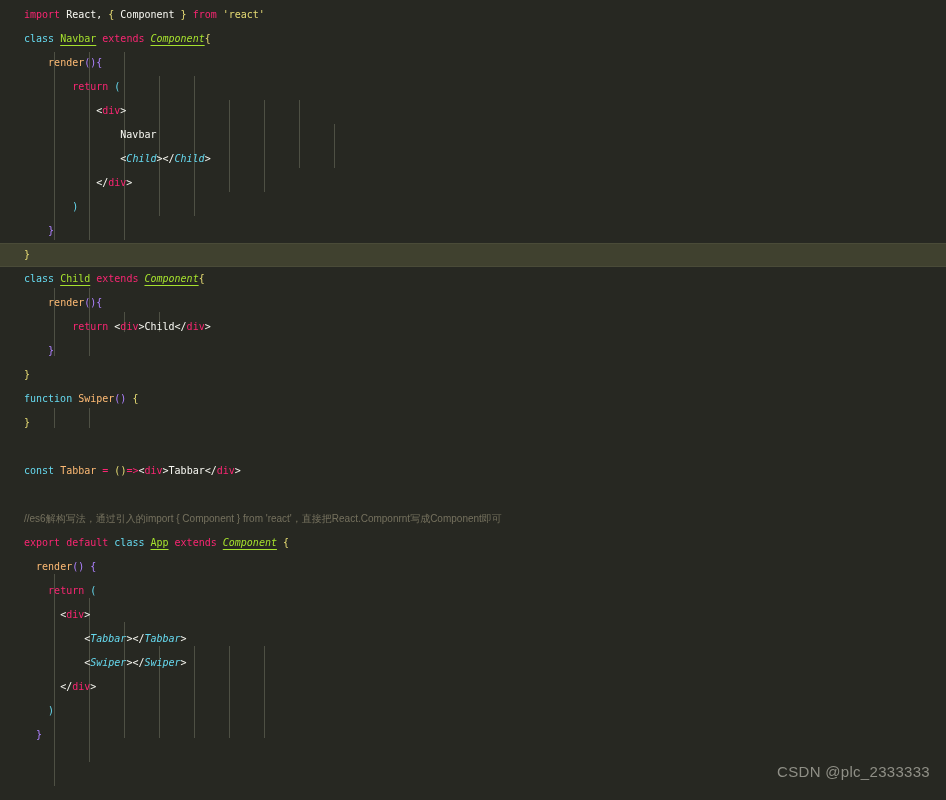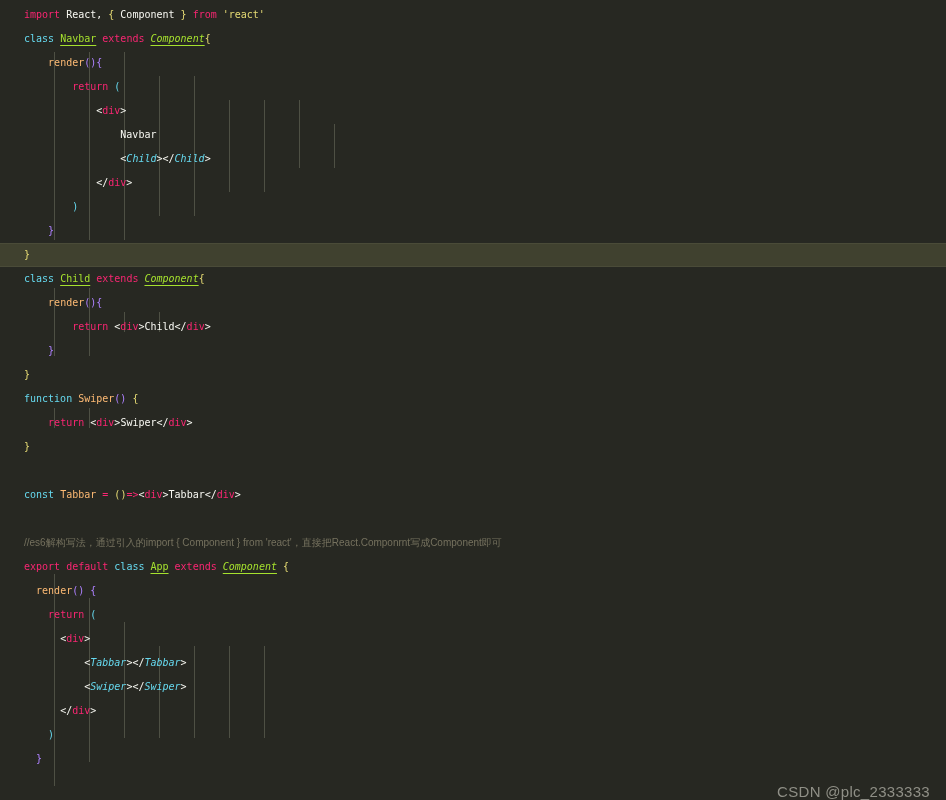--- a/index.html
+++ b/index.html
@@ -73,21 +73,21 @@
   .t-comp     { color: #66d9ef; font-style: italic; }
   .t-comment  { color: #75715e; }
   .t-op       { color: #f92672; }
   .t-text     { color: #f8f8f2; }
   .cjk {
     font-family: Liberation Sans, sans-serif;
   }
   #watermark {
     position: absolute;
     right: 16px;
-    bottom: 0;
+    bottom: 20px;
     z-index: 5;
     color: #8f8f86;
     font-family: "Liberation Sans", sans-serif;
     font-size: 15px;
     letter-spacing: 0.3px;
   }
 </style>
 </head>
 <body>
 
@@ -129,21 +129,20 @@
       <div class="line"><span class="t-plain">            </span><span class="t-bracket">&lt;/</span><span class="t-tag">div</span><span class="t-bracket">&gt;</span></div>
       <div class="line"><span class="t-plain">        </span><span class="t-punct-b">)</span></div>
       <div class="line"><span class="t-plain">    </span><span class="t-paren">}</span></div>
       <div class="line hl" style="background: rgb(64, 65, 47);"><span class="t-brace">}</span></div>
       <div class="line"><span class="t-storage">class</span><span class="t-plain"> </span><span class="t-entity-u">Child</span><span class="t-plain"> </span><span class="t-keyword">extends</span><span class="t-plain"> </span><span class="t-type">Component</span><span class="t-brace">{</span></div>
       <div class="line"><span class="t-plain">    </span><span class="t-entity">render</span><span class="t-paren">()</span><span class="t-paren">{</span></div>
       <div class="line"><span class="t-plain">        </span><span class="t-keyword">return</span><span class="t-plain"> </span><span class="t-bracket">&lt;</span><span class="t-tag">div</span><span class="t-bracket">&gt;</span><span class="t-text">Child</span><span class="t-bracket">&lt;/</span><span class="t-tag">div</span><span class="t-bracket">&gt;</span></div>
       <div class="line"><span class="t-plain">    </span><span class="t-paren">}</span></div>
       <div class="line"><span class="t-brace">}</span></div>
       <div class="line"><span class="t-storage">function</span><span class="t-plain"> </span><span class="t-entity">Swiper</span><span class="t-paren">()</span><span class="t-plain"> </span><span class="t-brace">{</span></div>
-      <div class="line"><span class="t-plain">    </span><span class="t-keyword">return</span><span class="t-plain"> </span><span class="t-bracket">&lt;</span><span class="t-tag">div</span><span class="t-bracket">&gt;</span><span class="t-text">Swiper</span><span class="t-bracket">&lt;/</span><span class="t-tag">div</span><span class="t-bracket">&gt;</span></div>
       <div class="line"><span class="t-brace">}</span></div>
       <div class="line">&nbsp;</div>
       <div class="line"><span class="t-storage">const</span><span class="t-plain"> </span><span class="t-entity">Tabbar</span><span class="t-plain"> </span><span class="t-op">=</span><span class="t-plain"> </span><span class="t-brace">()</span><span class="t-op">=&gt;</span><span class="t-bracket">&lt;</span><span class="t-tag">div</span><span class="t-bracket">&gt;</span><span class="t-text">Tabbar</span><span class="t-bracket">&lt;/</span><span class="t-tag">div</span><span class="t-bracket">&gt;</span></div>
       <div class="line">&nbsp;</div>
       <div class="line"><span class="t-comment cjk">//es6解构写法，通过引入的import { Component } from 'react'，直接把React.Componrnt写成Component即可</span></div>
       <div class="line"><span class="t-keyword">export</span><span class="t-plain"> </span><span class="t-keyword">default</span><span class="t-plain"> </span><span class="t-storage">class</span><span class="t-plain"> </span><span class="t-entity-u">App</span><span class="t-plain"> </span><span class="t-keyword">extends</span><span class="t-plain"> </span><span class="t-type">Component</span><span class="t-plain"> </span><span class="t-brace">{</span></div>
       <div class="line"><span class="t-plain">  </span><span class="t-entity">render</span><span class="t-paren">()</span><span class="t-plain"> </span><span class="t-paren">{</span></div>
       <div class="line"><span class="t-plain">    </span><span class="t-keyword">return</span><span class="t-plain"> </span><span class="t-punct-b">(</span></div>
       <div class="line"><span class="t-plain">      </span><span class="t-bracket">&lt;</span><span class="t-tag">div</span><span class="t-bracket">&gt;</span></div>
       <div class="line"><span class="t-plain">          </span><span class="t-bracket">&lt;</span><span class="t-comp">Tabbar</span><span class="t-bracket">&gt;&lt;/</span><span class="t-comp">Tabbar</span><span class="t-bracket">&gt;</span></div>

